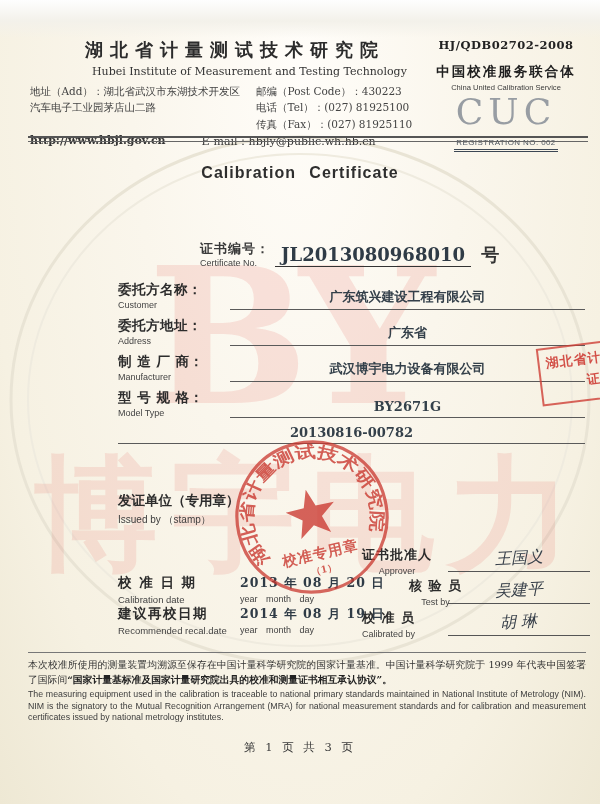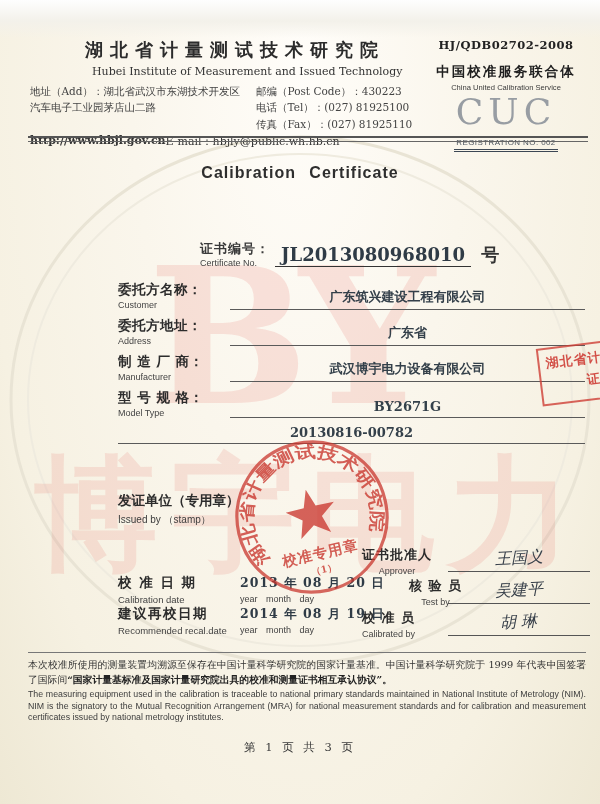--- a/index.html
+++ b/index.html
@@ -18,21 +18,21 @@
         font-weight:bold;font-size:124px;line-height:1;white-space:nowrap;
         color:rgba(224,80,68,0.13);letter-spacing:14px;}
   
   .header{position:absolute;top:38px;left:30px;right:14px;display:flex;z-index:1;}
   .h-left{flex:1;}
   .org-cn{font-size:18px;font-weight:bold;letter-spacing:7px;color:#2c2c2c;margin-left:55px;white-space:nowrap;}
   .org-en{font-size:11px;color:#333;margin:3px 0 5px 62px;}
   .addr-grid{display:flex;font-size:10.5px;color:#444;line-height:1.55;}
   .addr-left{width:218px;}
   .addr-right{margin-left:8px;}
-  .h-bottom{display:flex;font-size:11px;color:#333;margin-top:2px;}
+  .h-bottom{display:flex;font-size:11px;color:#333;margin-top:2px;gap:36px;}
   .website{font-weight:bold;}
   .email{}
   .h-right{width:160px;text-align:center;}
   .doc-code{font-size:11.5px;font-weight:bold;color:#222;letter-spacing:.5px;}
   .cuc-cn{font-size:13.5px;font-weight:bold;letter-spacing:2px;margin-top:11px;color:#1f1f1f;}
   .cuc-en{font-size:7.6px;font-family:"Liberation Sans",sans-serif;color:#3a3a3a;margin-top:2px;}
   .cuc-abbr{font-size:36px;color:#989da3;letter-spacing:5px;margin-top:2px;line-height:1;}
   .registration{display:inline-block;font-size:8px;font-family:"Liberation Sans",sans-serif;color:#4a525c;
         border-bottom:3px double #3c4754;padding:0 2px 2px 2px;margin-top:6px;letter-spacing:.4px;}
   .rule{position:absolute;top:136px;left:28px;right:12px;height:3px;z-index:1;
@@ -99,21 +99,21 @@
   <svg class="wm-ellipse" width="600" height="804">
     <ellipse cx="300" cy="400" rx="289" ry="263" fill="none" stroke="#e9e4d5" stroke-width="3"></ellipse>
     <ellipse cx="300" cy="400" rx="272" ry="246" fill="none" stroke="#efebdf" stroke-width="2"></ellipse>
   </svg>
   <div class="wm-by">BY</div>
   <div class="wm-brand">博宇电力</div>
 
   <div class="header">
     <div class="h-left">
       <div class="org-cn">湖北省计量测试技术研究院</div>
-      <div class="org-en">Hubei Institute of Measurement and Issued Technology</div>
+      <div class="org-en">Hubei Institute of Measurement and Testing Technology</div>
       <div class="addr-grid">
         <div class="addr-left">地址（Add）：湖北省武汉市东湖技术开发区汽车电子工业园茅店山二路</div>
         <div class="addr-right">
           <div>邮编（Post Code）：430223</div>
           <div>电话（Tel）：(027) 81925100</div>
           <div>传真（Fax）：(027) 81925110</div>
         </div>
       </div>
       <div class="h-bottom">
         <span class="website">http://www.hbjl.gov.cn</span>

